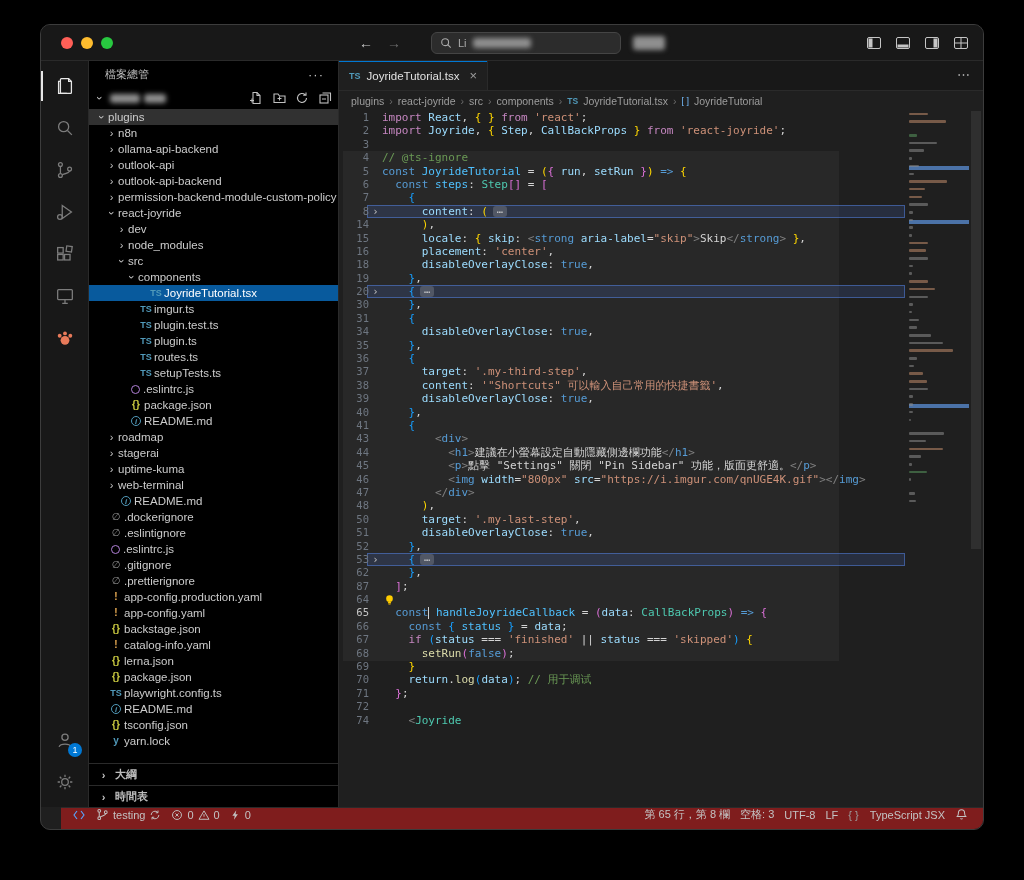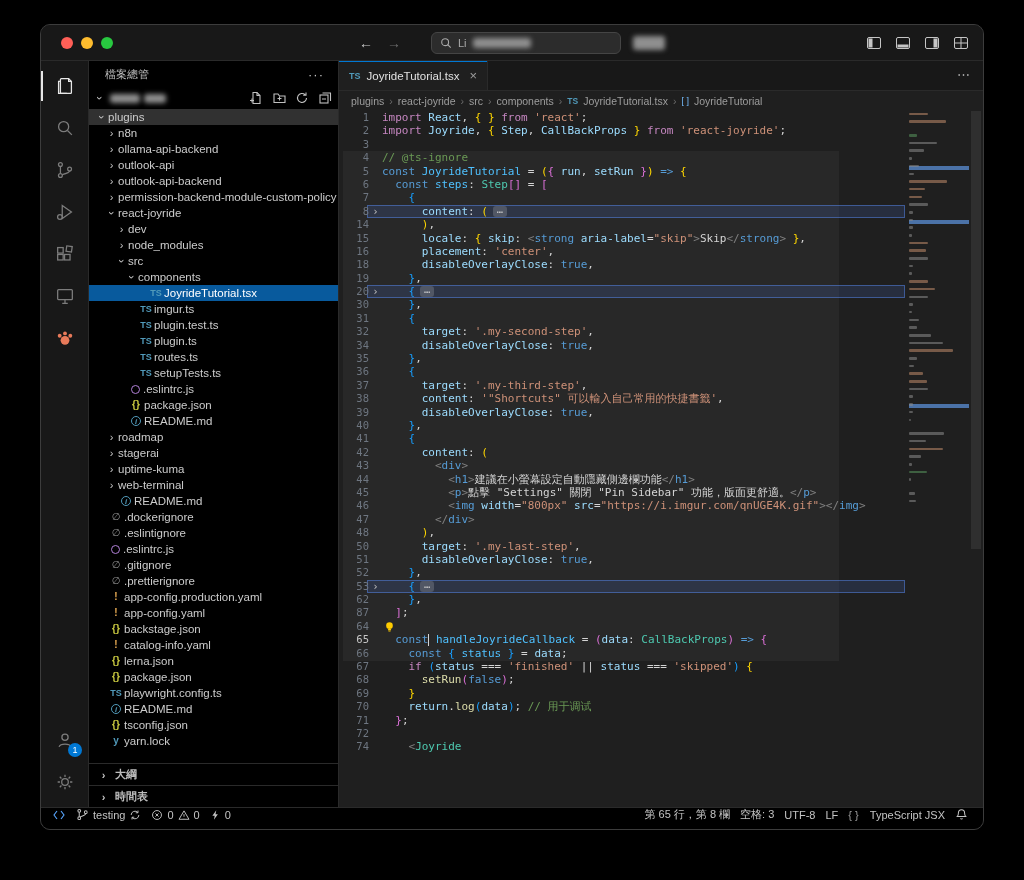--- a/index.html
+++ b/index.html
@@ -103,22 +103,22 @@
   .bulbwrap { display:inline-flex; align-items:center; height:13.4px; margin-left:2px; }
 
   .minimap { position:absolute; top:0; right:14px; width:60px; bottom:0; }
   .mm-row { height:6px; position:relative; }
   .mm-bar { height:2.6px; margin-top:1.7px; border-radius:1px; opacity:.55; }
   .mm-hl { position:absolute; left:0; right:0; top:1px; height:4px; background:rgba(91,143,214,.75); }
   .vscroll { position:absolute; top:0; right:0; width:14px; bottom:0; }
   .vthumb { position:absolute; top:0; left:2px; right:2px; height:63%; background:rgba(121,121,121,.18); }
 
   
-  .statusbar { height:22px; flex:none; background:#000000; border-top:1px solid #2a2a2a;
-    display:flex; align-items:center; font-size:11px; color:#c3c3c3; padding:0 10px 8px 6px; }
+  .statusbar { height:22px; flex:none; background:#7f1d1d; border-top:1px solid #2a2a2a;
+    display:flex; align-items:center; font-size:11px; color:#c3c3c3; padding:0 10px 8px 6px;margin-left:20px; }
   .st-item { display:flex; align-items:center; gap:4px; padding:0 5px; height:22px; }
   .st-item svg { stroke:#c3c3c3; fill:none; stroke-width:1.1; display:block; }
   .st-right { margin-left:auto; display:flex; align-items:center; }
   .st-remote svg { stroke:#58a6ff; }
 </style>
 </head>
 <body>
 
 <div class="window">
 
@@ -565,25 +565,20 @@
               <span class="gutter">30</span>
               <span class="foldc"></span>
               <span class="lbody"><span class="tok n">    </span><span class="tok b3">}</span><span class="tok n">,</span></span>
             </div>
             <div class="line">
               <span class="gutter">31</span>
               <span class="foldc"></span>
               <span class="lbody"><span class="tok n">    </span><span class="tok b3">{</span></span>
             </div>
             <div class="line">
-              <span class="gutter">32</span>
-              <span class="foldc"></span>
-              <span class="lbody"><span class="tok n">      </span><span class="tok v">target</span><span class="tok n">: </span><span class="tok s">'.my-second-step'</span><span class="tok n">,</span></span>
-            </div>
-            <div class="line">
               <span class="gutter">34</span>
               <span class="foldc"></span>
               <span class="lbody"><span class="tok n">      </span><span class="tok v">disableOverlayClose</span><span class="tok n">: </span><span class="tok c">true</span><span class="tok n">,</span></span>
             </div>
             <div class="line">
               <span class="gutter">35</span>
               <span class="foldc"></span>
               <span class="lbody"><span class="tok n">    </span><span class="tok b3">}</span><span class="tok n">,</span></span>
             </div>
             <div class="line">
@@ -608,25 +603,20 @@
             </div>
             <div class="line">
               <span class="gutter">40</span>
               <span class="foldc"></span>
               <span class="lbody"><span class="tok n">    </span><span class="tok b3">}</span><span class="tok n">,</span></span>
             </div>
             <div class="line">
               <span class="gutter">41</span>
               <span class="foldc"></span>
               <span class="lbody"><span class="tok n">    </span><span class="tok b3">{</span></span>
-            </div>
-            <div class="line">
-              <span class="gutter">42</span>
-              <span class="foldc"></span>
-              <span class="lbody"><span class="tok n">      </span><span class="tok v">content</span><span class="tok n">: </span><span class="tok b1">(</span></span>
             </div>
             <div class="line">
               <span class="gutter">43</span>
               <span class="foldc"></span>
               <span class="lbody"><span class="tok n">        </span><span class="tok ab">&lt;</span><span class="tok tag">div</span><span class="tok ab">&gt;</span></span>
             </div>
             <div class="line">
               <span class="gutter">44</span>
               <span class="foldc"></span>
               <span class="lbody"><span class="tok n">          </span><span class="tok ab">&lt;</span><span class="tok tag">h1</span><span class="tok ab">&gt;</span><span class="tok tx">建議在小螢幕設定自動隱藏側邊欄功能</span><span class="tok ab">&lt;/</span><span class="tok tag">h1</span><span class="tok ab">&gt;</span></span>

